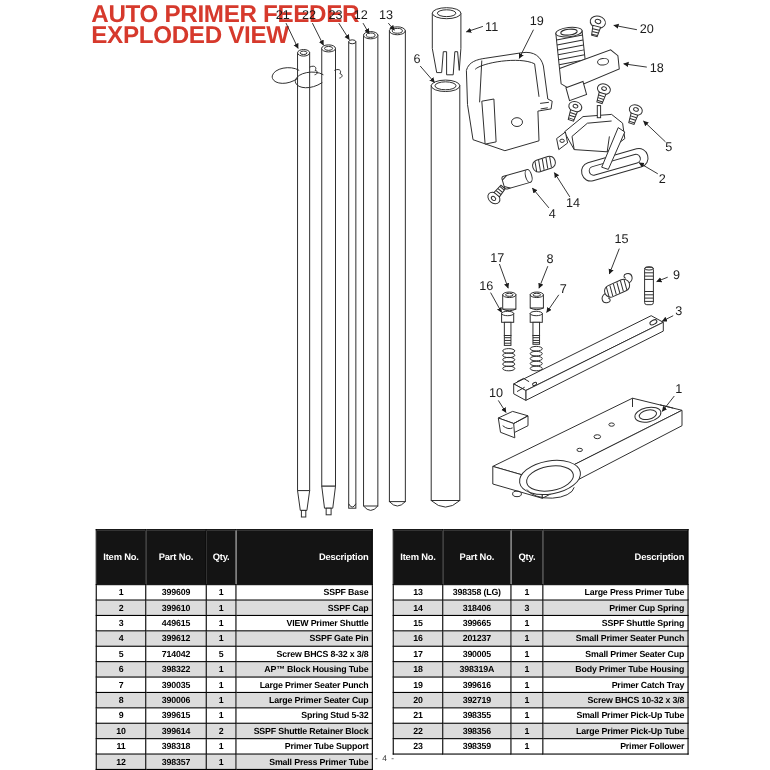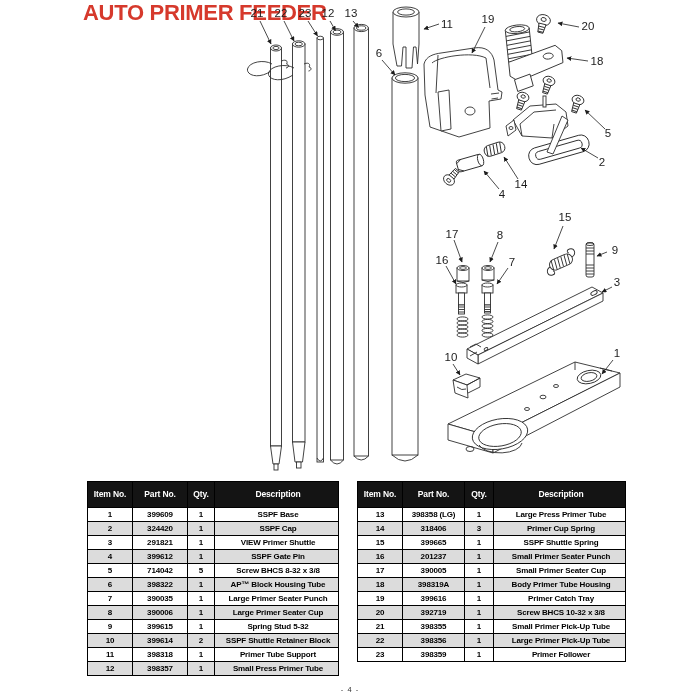--- a/index.html
+++ b/index.html
@@ -7,35 +7,36 @@
         font-family:"Liberation Sans",sans-serif;}
   .title{position:absolute;left:83px;top:3px;color:#d6392c;font-weight:bold;
          font-size:22px;line-height:19px;letter-spacing:-0.3px;white-space:nowrap;}
   .diagram-svg{position:absolute;left:0;top:0;width:700px;height:700px;}
   .diagram-svg text{font-family:"Liberation Sans",sans-serif;font-size:11.5px;fill:#1c1c1c;}
   .parts-table{position:absolute;border-collapse:collapse;table-layout:fixed;
                border:1.5px solid #000;background:#fff;}
   .parts-table th,.parts-table td{border:1px solid #000;font-size:8px;font-weight:bold;
                letter-spacing:-0.15px;line-height:9px;padding:2px 3px;text-align:center;
                white-space:nowrap;overflow:hidden;}
-  .parts-table th{background:#141414;color:#fff;padding:8px 3px;font-size:8.5px;}
-  .parts-table th:last-child,.parts-table td:last-child{text-align:center;padding-left:6px;}
+  .parts-table th{background:#141414;color:#fff;padding:20px 3px;font-size:8.5px;}
+  .parts-table th:last-child,.parts-table td:last-child{text-align:right;padding-left:6px;}
   .parts-table tbody tr:nth-child(even) td{background:#dcdcdc;}
   .tbl-left{left:87px;top:481px;width:251px;}
   .tbl-right{left:357px;top:481px;width:268px;}
   .page-num{position:absolute;left:0;right:0;top:685px;text-align:center;
             font-size:7.5px;color:#333;letter-spacing:1px;}
 </style>
 </head>
 <body>
 
 <div class="page">
 
   <div class="title">
     <div>AUTO PRIMER FEEDER</div>
+    <div>EXPLODED VIEW</div>
   </div>
 
   <svg class="diagram-svg" viewBox="0 0 700 700" fill="none" stroke="#2e2e2e" stroke-width="0.9">
     <defs>
       <marker id="ah" markerWidth="7" markerHeight="7" refX="5.5" refY="3" orient="auto">
         <path d="M0,0 L6,3 L0,6 Z" fill="#1c1c1c" stroke="none"></path>
       </marker>
       <g id="screw5">
         <ellipse cx="0" cy="0" rx="6" ry="4.6" fill="#fff"></ellipse>
         <ellipse cx="0" cy="-0.5" rx="2.2" ry="1.6"></ellipse>
@@ -304,27 +305,27 @@
       </thead>
       <tbody>
         <tr>
           <td>1</td>
           <td>399609</td>
           <td>1</td>
           <td>SSPF Base</td>
         </tr>
         <tr>
           <td>2</td>
-          <td>324420</td>
+          <td>399610</td>
           <td>1</td>
           <td>SSPF Cap</td>
         </tr>
         <tr>
           <td>3</td>
-          <td>291821</td>
+          <td>449615</td>
           <td>1</td>
           <td>VIEW Primer Shuttle</td>
         </tr>
         <tr>
           <td>4</td>
           <td>399612</td>
           <td>1</td>
           <td>SSPF Gate Pin</td>
         </tr>
         <tr>

